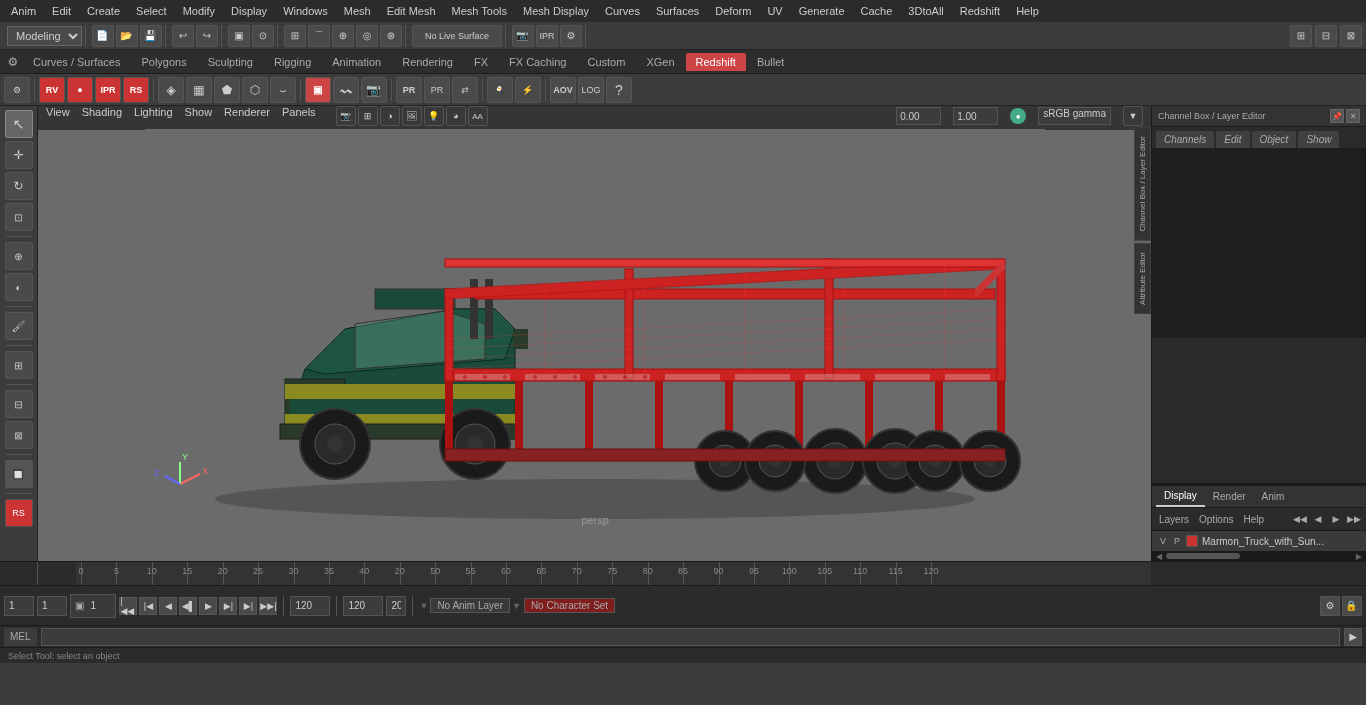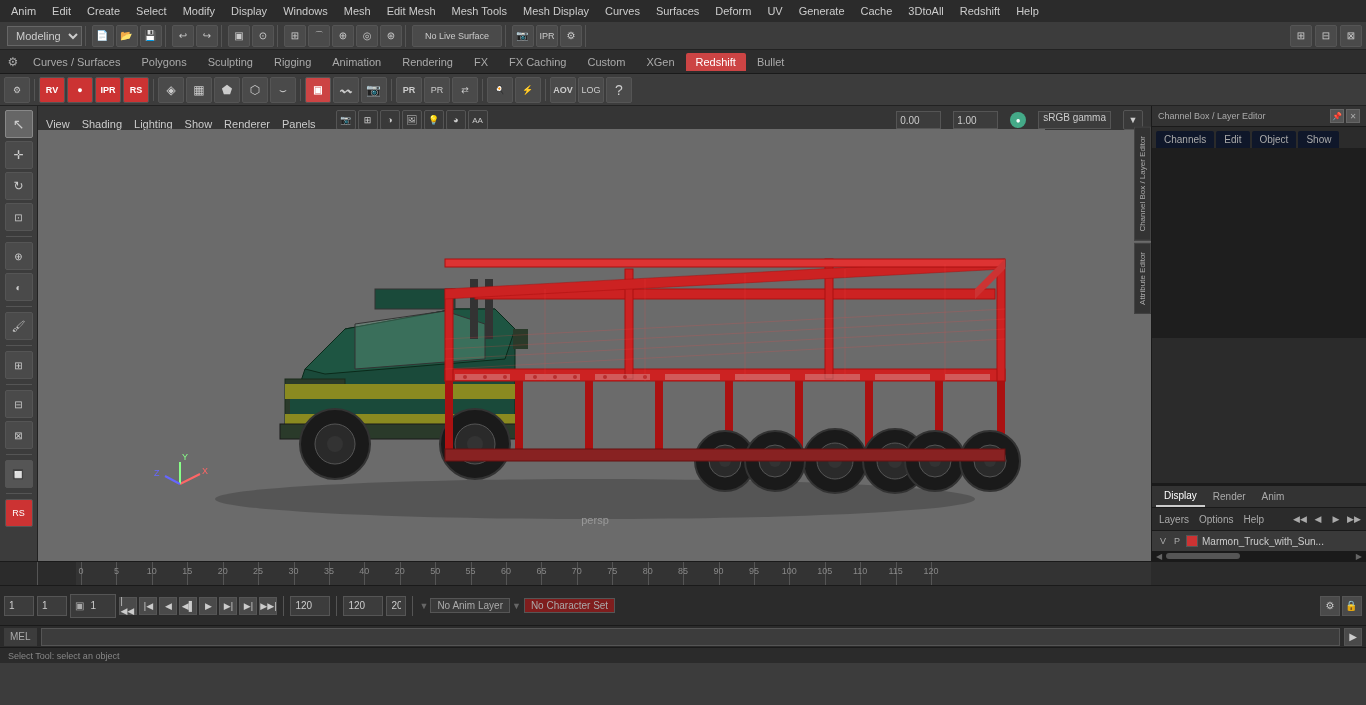--- a/index.html
+++ b/index.html
@@ -30,32 +30,32 @@
     #main-layout { display: flex; height: calc(705px - 22px - 28px - 24px - 32px - 24px - 40px - 22px); }
 
     
     #left-toolbar { width: 38px; background: #3c3c3c; border-right: 1px solid #222; display: flex; flex-direction: column; align-items: center; padding: 4px 2px; gap: 3px; }
     .ltb-btn { width: 28px; height: 28px; background: #4a4a4a; border: 1px solid #555; border-radius: 2px; cursor: pointer; display: flex; align-items: center; justify-content: center; font-size: 12px; color: #ccc; }
     .ltb-btn.active { background: #666; border-color: #888; }
     .ltb-sep { width: 26px; height: 1px; background: #555; margin: 2px 0; }
 
     
     #viewport { flex: 1; background: #6b6b6b; position: relative; overflow: hidden; }
-    #viewport-top-bar { position: absolute; top: 0; left: 0; right: 0; height: 24px; background: rgba(40,40,40,0.8); display: flex; align-items: flex-end; padding: 0 8px; gap: 12px; font-size: 11px; }
+    #viewport-top-bar { position: absolute; top: 0; left: 0; right: 0; height: 24px; background: rgba(40,40,40,0.8); display: flex; align-items: flex-start; padding: 0 8px; gap: 12px; font-size: 11px; }
     .vp-menu { color: #ccc; cursor: pointer; }
     .vp-ctrl-btn { width: 20px; height: 20px; background: rgba(60,60,60,0.7); border: 1px solid #555; border-radius: 2px; display: flex; align-items: center; justify-content: center; font-size: 9px; color: #ccc; cursor: pointer; }
 
     
     #truck-container { position: absolute; top: 30px; left: 50px; right: 50px; bottom: 40px; display: flex; align-items: center; justify-content: center; }
 
     
     #right-panel { width: 215px; background: #2b2b2b; border-left: 1px solid #1a1a1a; display: flex; flex-direction: column; }
     #right-panel-header { display: flex; align-items: center; justify-content: space-between; padding: 3px 6px; background: #333; border-bottom: 1px solid #1a1a1a; font-size: 10px; color: #aaa; }
     #channel-tabs { display: flex; padding: 4px 4px 0; gap: 2px; }
-    .ch-tab { padding: 3px 8px; font-size: 10px; color: #aaa; cursor: pointer; border-radius: 2px 2px 0 0; background: #0f172a; }
+    .ch-tab { padding: 3px 8px; font-size: 10px; color: #aaa; cursor: pointer; border-radius: 2px 2px 0 0; background: #404040; font-style: italic; }
     #channel-content { flex: 1; background: #2b2b2b; }
     
     
     #layer-section { border-top: 1px solid #1a1a1a; }
     #layer-tabs-row { display: flex; padding: 0 4px; background: #333; border-bottom: 1px solid #1a1a1a; align-items: center; }
     .l-tab { padding: 4px 8px; font-size: 10px; color: #aaa; cursor: pointer; }
     .l-tab.active { color: #fff; border-bottom: 2px solid #ccc; }
     #layer-menu-row { display: flex; gap: 4px; padding: 3px 4px; border-bottom: 1px solid #1a1a1a; align-items: center; }
     .l-menu-item { font-size: 10px; color: #aaa; cursor: pointer; padding: 1px 3px; }
     #layer-icons { display: flex; gap: 2px; margin-left: auto; }

